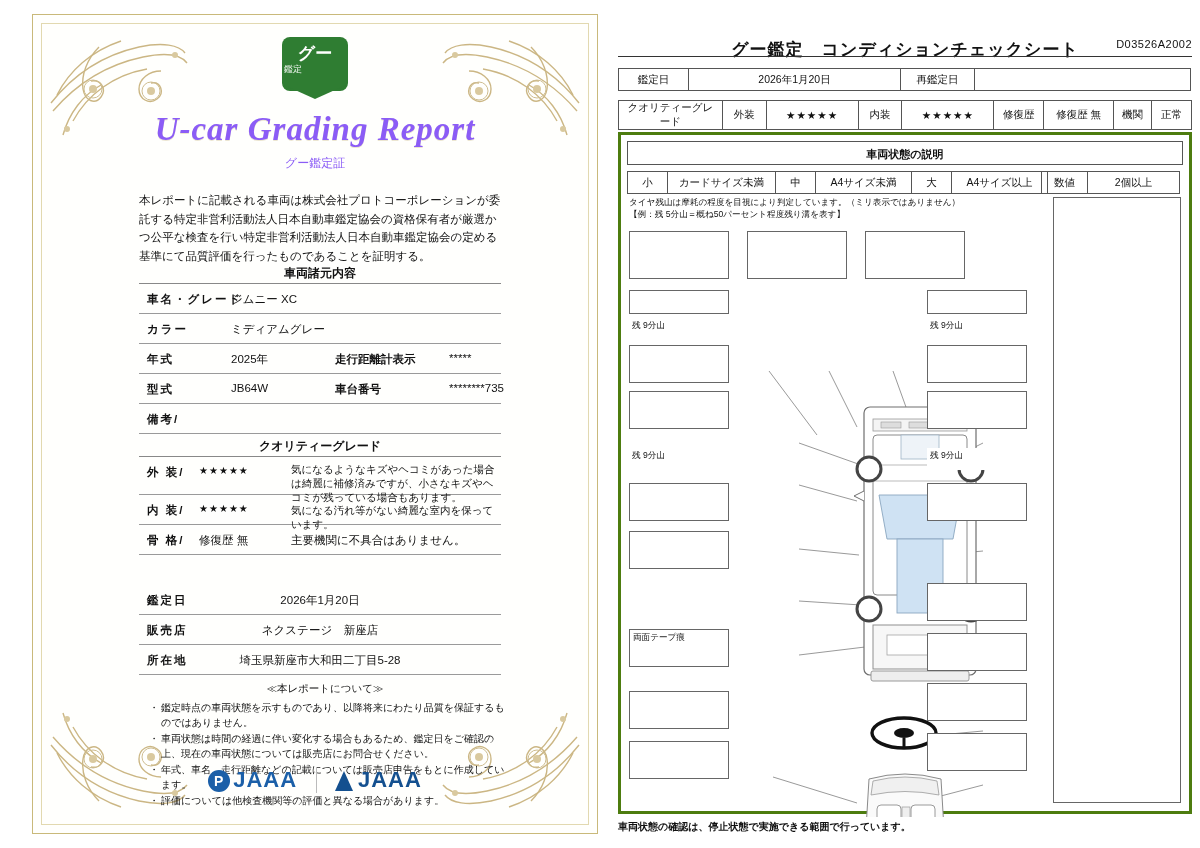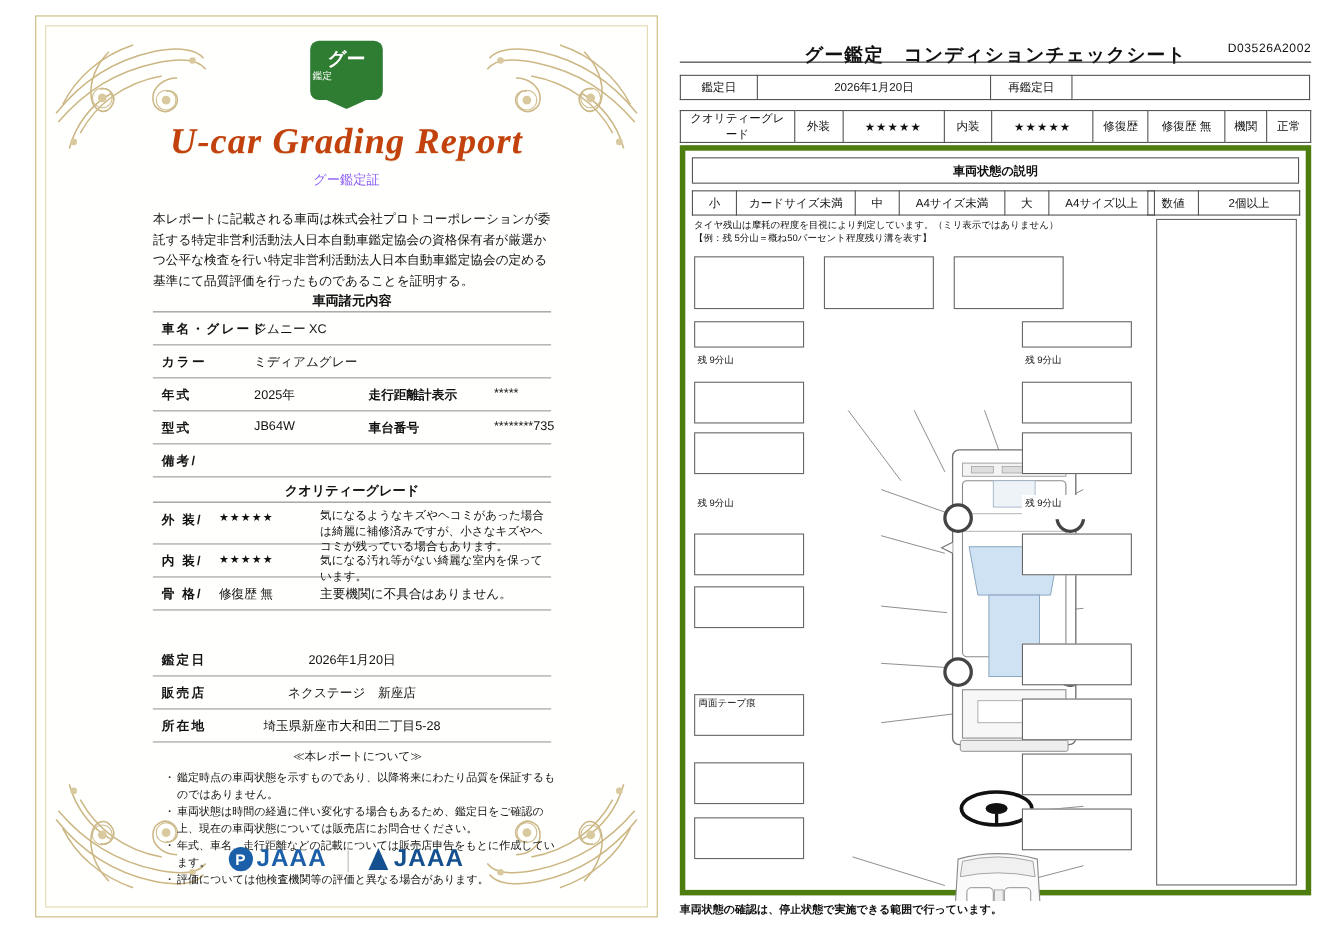--- a/index.html
+++ b/index.html
@@ -50,21 +50,21 @@
     color:#fff; font-size:17px; font-weight:bold; line-height:1;
   }
   .goo-badge .g2 {
     position:absolute; left:0; right:0; top:26px; text-align:left;
     color:#fff; font-size:9px; letter-spacing:0px; line-height:1;
   }
 
   .cert-title {
     position:absolute; left:0; right:0; top:96px; text-align:center;
     font-family:"Liberation Serif", serif;
-    font-style:italic; font-size:33px; color:#c2410c; letter-spacing:1px;
+    font-style:italic; font-size:33px; color:#8b5cf6; letter-spacing:1px;
     font-weight:bold;
     text-shadow:0 1px 0 rgba(180,154,78,.25);
   }
   .cert-sub {
     position:absolute; left:0; right:0; top:140px; text-align:center;
     font-size:12px; color:#8b5cf6;
   }
 
   .cert-body {
     position:absolute; left:106px; top:176px; width:362px;
@@ -121,21 +121,21 @@
     position:absolute; right:0; top:24px; font-size:11px; letter-spacing:.5px;
   }
   .hline { position:absolute; left:0; width:574px; height:1px; background:#333; }
 
   table.grid { border-collapse:collapse; position:absolute; font-size:10.5px; }
   table.grid td { border:1px solid #555; padding:0 4px; height:22px; }
   .c { text-align:center; }
 
   .panel {
     position:absolute; left:0; top:118px; width:574px; height:682px;
-    border:5px solid #4d7c0f;
+    border:3px solid #4d7c0f;
     padding-left:48px;
   }
   .panel-hd {
     position:absolute; left:6px; top:6px; right:6px; height:24px;
     border:1px solid #555; text-align:center; font-size:11px; font-weight:bold; line-height:24px;
   }
   .sizelegend { position:absolute; left:6px; top:36px; }
   .countbox { position:absolute; left:420px; top:36px; }
   .tirenote {
     position:absolute; left:8px; top:62px; font-size:8.6px; line-height:1.35; color:#111;

